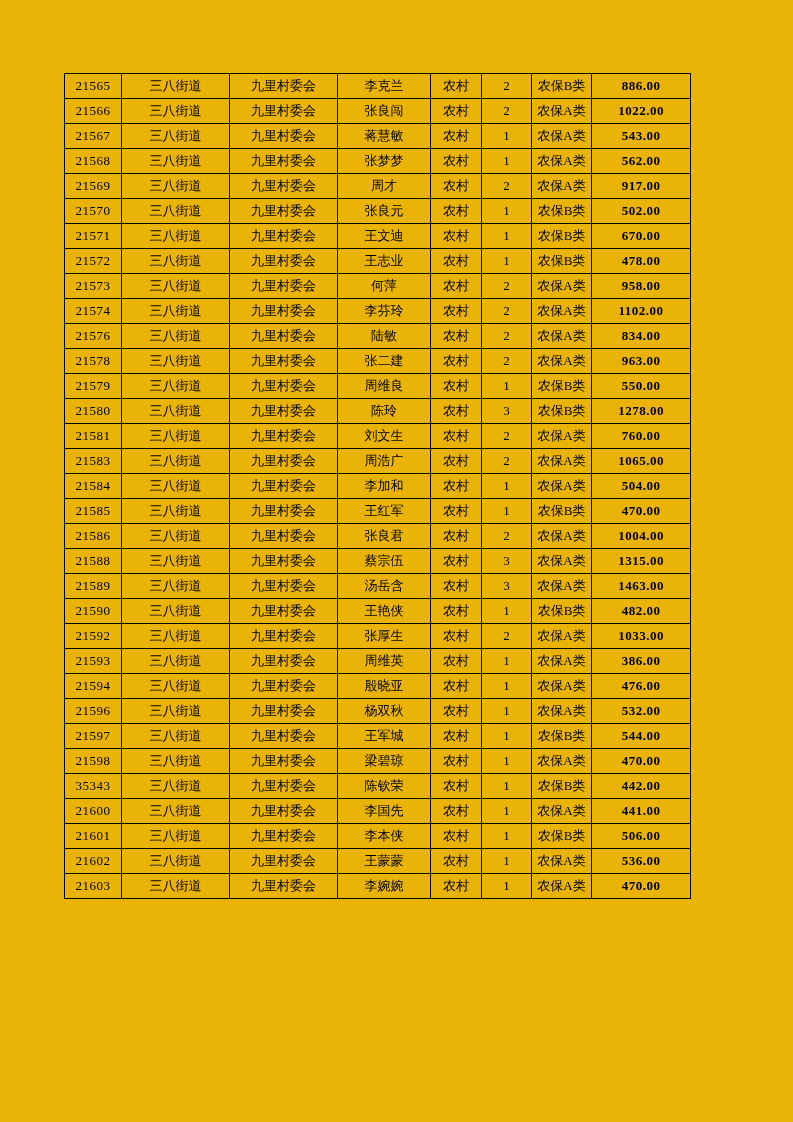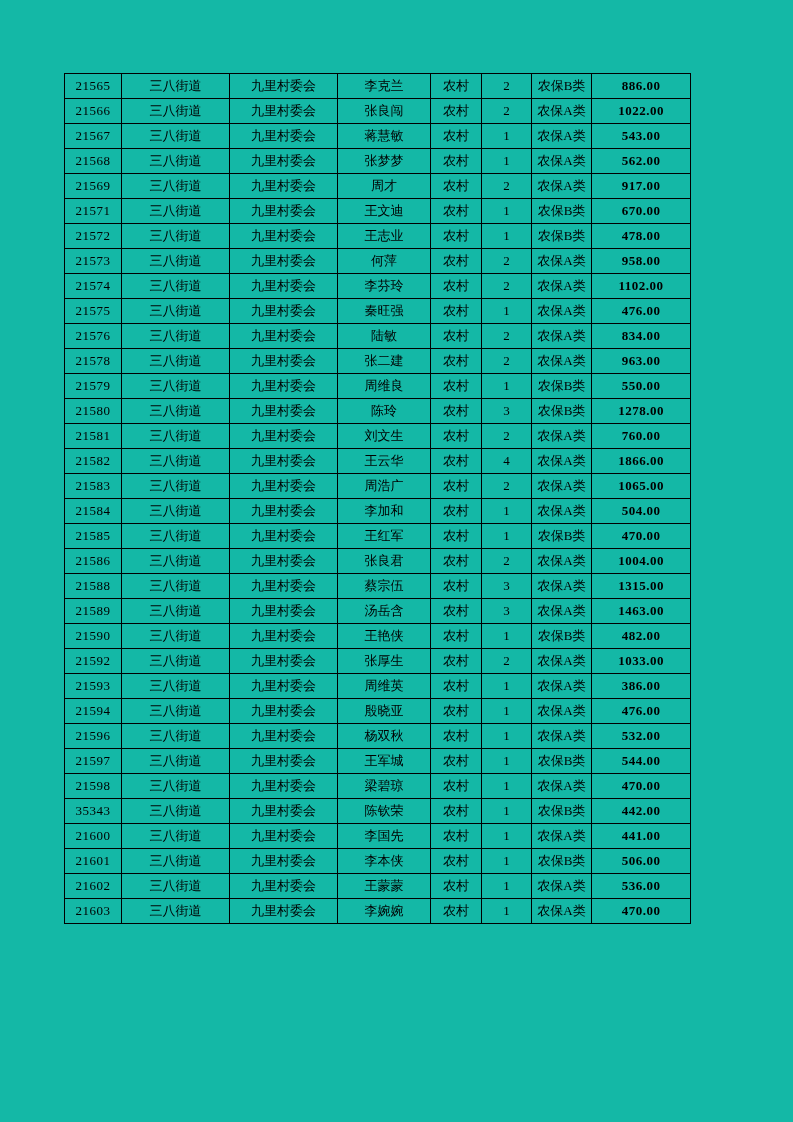--- a/index.html
+++ b/index.html
@@ -4,21 +4,21 @@
 <style>
   html, body {
     margin: 0;
     padding: 0;
     background: #ffffff;
   }
   .page {
     position: relative;
     width: 793px;
     height: 1122px;
-    background: #14b8a6;
+    background: #eab308;
     overflow: hidden;
     font-family: "Liberation Serif", "DejaVu Serif", serif;
     color: #000000;
   }
   table.roster {
     position: absolute;
     left: 64px;
     top: 73px;
     border-collapse: collapse;
     table-layout: fixed;
@@ -98,20 +98,30 @@
           <td class="c-id">21569</td>
           <td class="c-street">三八街道</td>
           <td class="c-village">九里村委会</td>
           <td class="c-name">周才</td>
           <td class="c-residence">农村</td>
           <td class="c-count">2</td>
           <td class="c-insurance_type">农保A类</td>
           <td class="c-amount">917.00</td>
         </tr>
         <tr>
+          <td class="c-id">21570</td>
+          <td class="c-street">三八街道</td>
+          <td class="c-village">九里村委会</td>
+          <td class="c-name">张良元</td>
+          <td class="c-residence">农村</td>
+          <td class="c-count">1</td>
+          <td class="c-insurance_type">农保B类</td>
+          <td class="c-amount">502.00</td>
+        </tr>
+        <tr>
           <td class="c-id">21571</td>
           <td class="c-street">三八街道</td>
           <td class="c-village">九里村委会</td>
           <td class="c-name">王文迪</td>
           <td class="c-residence">农村</td>
           <td class="c-count">1</td>
           <td class="c-insurance_type">农保B类</td>
           <td class="c-amount">670.00</td>
         </tr>
         <tr>
@@ -138,30 +148,20 @@
           <td class="c-id">21574</td>
           <td class="c-street">三八街道</td>
           <td class="c-village">九里村委会</td>
           <td class="c-name">李芬玲</td>
           <td class="c-residence">农村</td>
           <td class="c-count">2</td>
           <td class="c-insurance_type">农保A类</td>
           <td class="c-amount">1102.00</td>
         </tr>
         <tr>
-          <td class="c-id">21575</td>
-          <td class="c-street">三八街道</td>
-          <td class="c-village">九里村委会</td>
-          <td class="c-name">秦旺强</td>
-          <td class="c-residence">农村</td>
-          <td class="c-count">1</td>
-          <td class="c-insurance_type">农保A类</td>
-          <td class="c-amount">476.00</td>
-        </tr>
-        <tr>
           <td class="c-id">21576</td>
           <td class="c-street">三八街道</td>
           <td class="c-village">九里村委会</td>
           <td class="c-name">陆敏</td>
           <td class="c-residence">农村</td>
           <td class="c-count">2</td>
           <td class="c-insurance_type">农保A类</td>
           <td class="c-amount">834.00</td>
         </tr>
         <tr>
@@ -196,30 +196,20 @@
         </tr>
         <tr>
           <td class="c-id">21581</td>
           <td class="c-street">三八街道</td>
           <td class="c-village">九里村委会</td>
           <td class="c-name">刘文生</td>
           <td class="c-residence">农村</td>
           <td class="c-count">2</td>
           <td class="c-insurance_type">农保A类</td>
           <td class="c-amount">760.00</td>
-        </tr>
-        <tr>
-          <td class="c-id">21582</td>
-          <td class="c-street">三八街道</td>
-          <td class="c-village">九里村委会</td>
-          <td class="c-name">王云华</td>
-          <td class="c-residence">农村</td>
-          <td class="c-count">4</td>
-          <td class="c-insurance_type">农保A类</td>
-          <td class="c-amount">1866.00</td>
         </tr>
         <tr>
           <td class="c-id">21583</td>
           <td class="c-street">三八街道</td>
           <td class="c-village">九里村委会</td>
           <td class="c-name">周浩广</td>
           <td class="c-residence">农村</td>
           <td class="c-count">2</td>
           <td class="c-insurance_type">农保A类</td>
           <td class="c-amount">1065.00</td>

